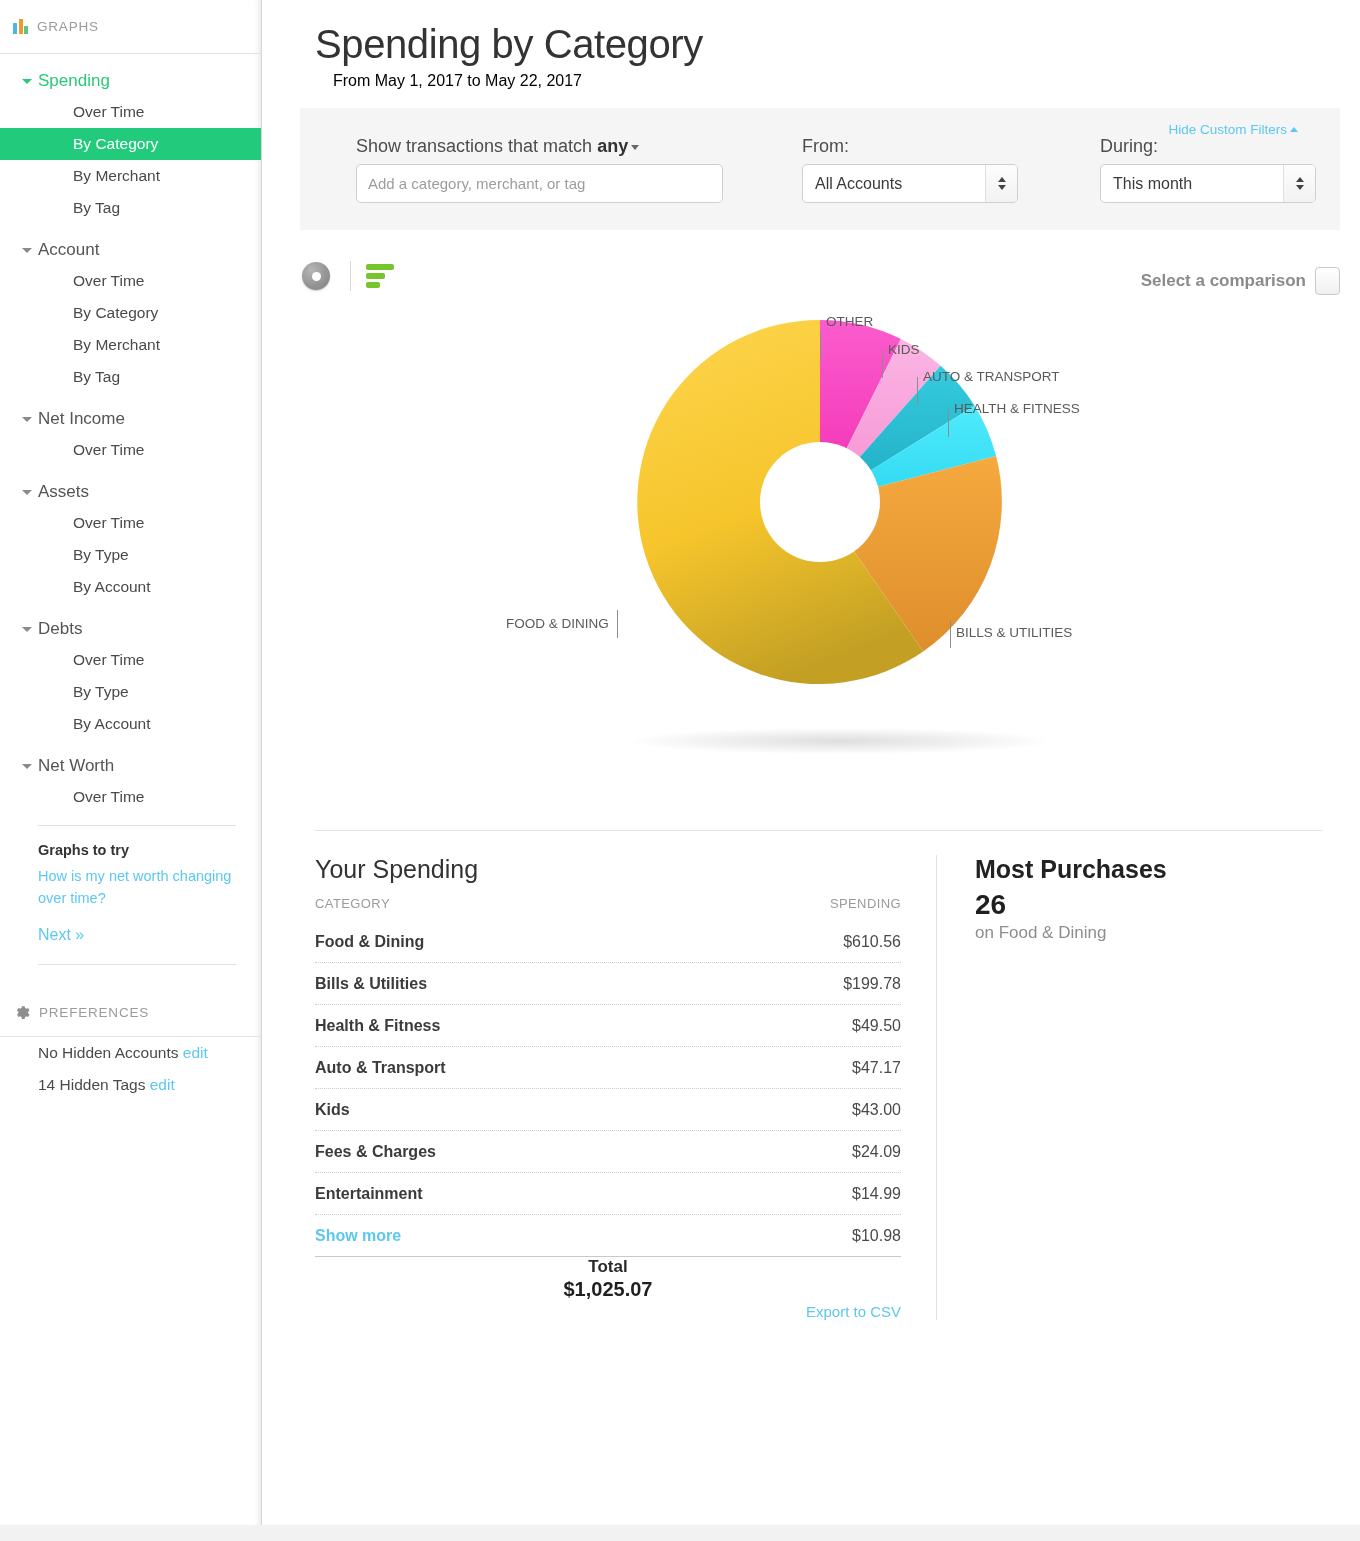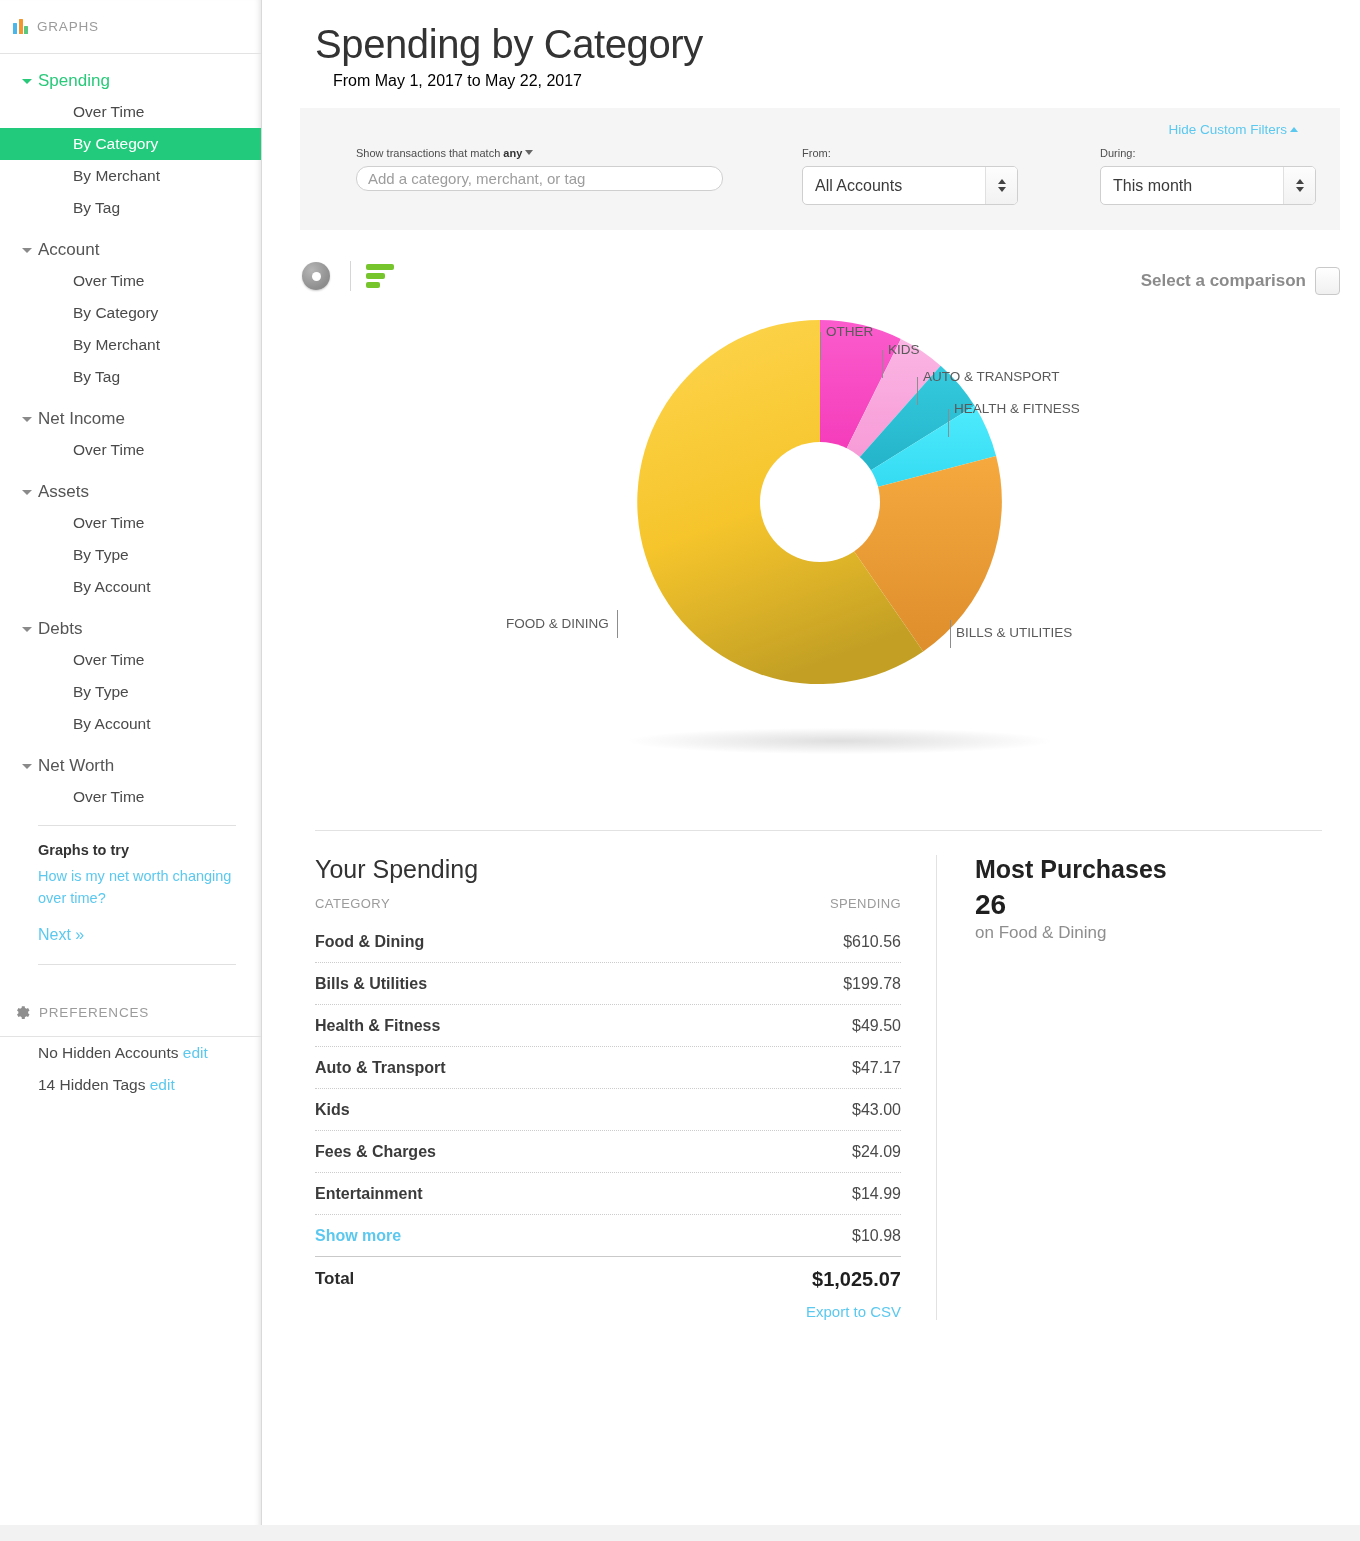--- a/index.html
+++ b/index.html
@@ -171,43 +171,42 @@
     display: inline-block;
     margin-left: 3px;
     width: 0; height: 0;
     border-left: 4px solid transparent;
     border-right: 4px solid transparent;
     border-bottom: 5px solid #5bc8ef;
     vertical-align: 2px;
   }
   .fgroup { position: absolute; top: 28px; }
   .fgroup .flabel {
-    font-size: 11px;
+    font-size: 18px;
     color: #4d4d4d;
     margin-bottom: 7px;
     white-space: nowrap;
-    margin-top: 11px;
   }
   .fgroup .flabel .any {
     font-weight: bold;
     color: #333;
   }
   .fgroup .flabel .dn-tri {
     display: inline-block;
     margin-left: 3px;
     width: 0; height: 0;
     border-left: 4.5px solid transparent;
     border-right: 4.5px solid transparent;
     border-top: 5.5px solid #666;
     vertical-align: 2px;
   }
   .text-input {
-    width: 367px; height: 25px;
+    width: 367px; height: 39px;
     border: 1px solid #cfcfcf;
-    border-radius: 12px;
+    border-radius: 5px;
     background: #fff;
     padding: 0 11px;
     font-size: 15px;
     color: #444;
     font-family: "Liberation Sans", sans-serif;
   }
   .text-input::placeholder { color: #9d9d9d; }
   .select-box {
     position: relative;
     width: 216px; height: 39px;
@@ -341,21 +340,21 @@
   .trow {
     display:flex; justify-content:space-between;
     align-items:center;
     height: 42px;
     border-bottom: 1px dotted #cccccc;
   }
   .trow .cat { font-size:16px; color:#3b3b3b; font-weight:bold; }
   .trow .amt { font-size:16px; color:#4a4a4a; }
   .trow.showmore .cat { color:#5bc8ef; font-weight:bold; cursor:pointer; }
   .trow.showmore { border-bottom: 1px solid #c9c9c9; }
-  .trow.total { border-bottom:none; height:44px; }
+  .trow.total { border-bottom:none; height:44px;flex-direction:column; }
   .trow.total .cat { font-size:17px; color:#2b2b2b; font-weight:bold; }
   .trow.total .amt { font-size:20px; color:#1f1f1f; font-weight:bold; }
   .export {
     text-align:right;
     font-size:15px; color:#5bc8ef; cursor:pointer;
     margin-top: 2px;
   }
   .right-col {
     width: 360px;
     margin-left: 35px;
@@ -585,21 +584,21 @@
 
           <path d="M182,182 L358.1,136.1 A182,182 0 0,1 285.2,331.4 Z" fill="url(#gBills)"></path>
 
           <path d="M182,182 L285.2,331.4 A182,182 0 1,1 182,0 Z" fill="url(#gFood)"></path>
 
           <circle cx="182" cy="182" r="60" fill="#ffffff"></circle>
         </svg>
       </div>
 
       <div class="leader" style="left:558px; top:22px;  height:28px;"></div>
-      <div class="slice-label" style="left:564px; top:14px;">OTHER</div>
+      <div class="slice-label" style="left:564px; top:4px;">OTHER</div>
 
       <div class="leader" style="left:620px; top:40px;  height:28px;"></div>
       <div class="slice-label" style="left:626px; top:32px;">KIDS</div>
 
       <div class="leader" style="left:655px; top:67px;  height:28px;"></div>
       <div class="slice-label" style="left:661px; top:59px;">AUTO &amp; TRANSPORT</div>
 
       <div class="leader" style="left:686px; top:99px;  height:28px;"></div>
       <div class="slice-label" style="left:692px; top:91px;">HEALTH &amp; FITNESS</div>
 

